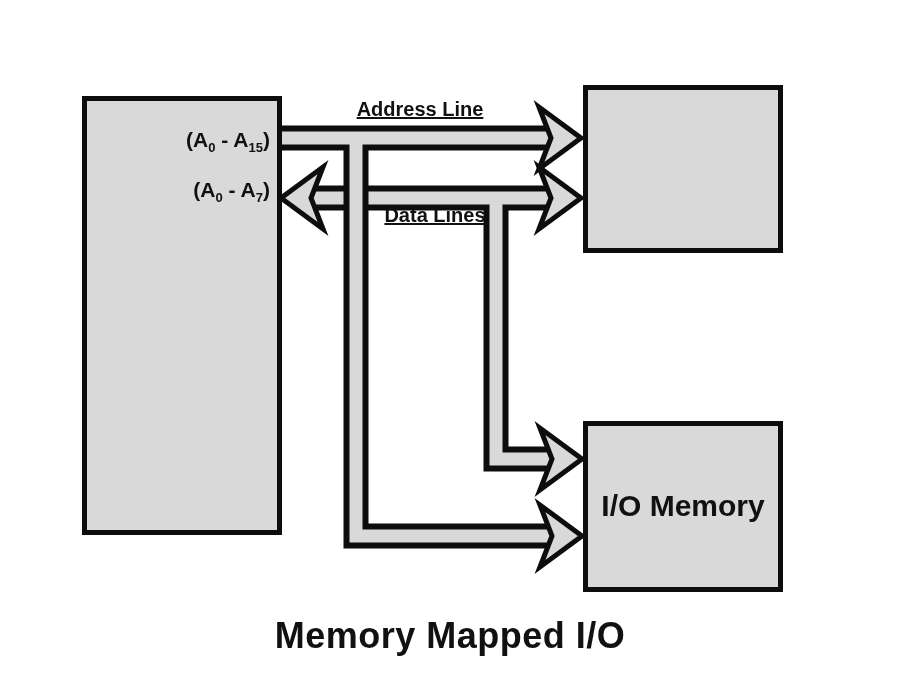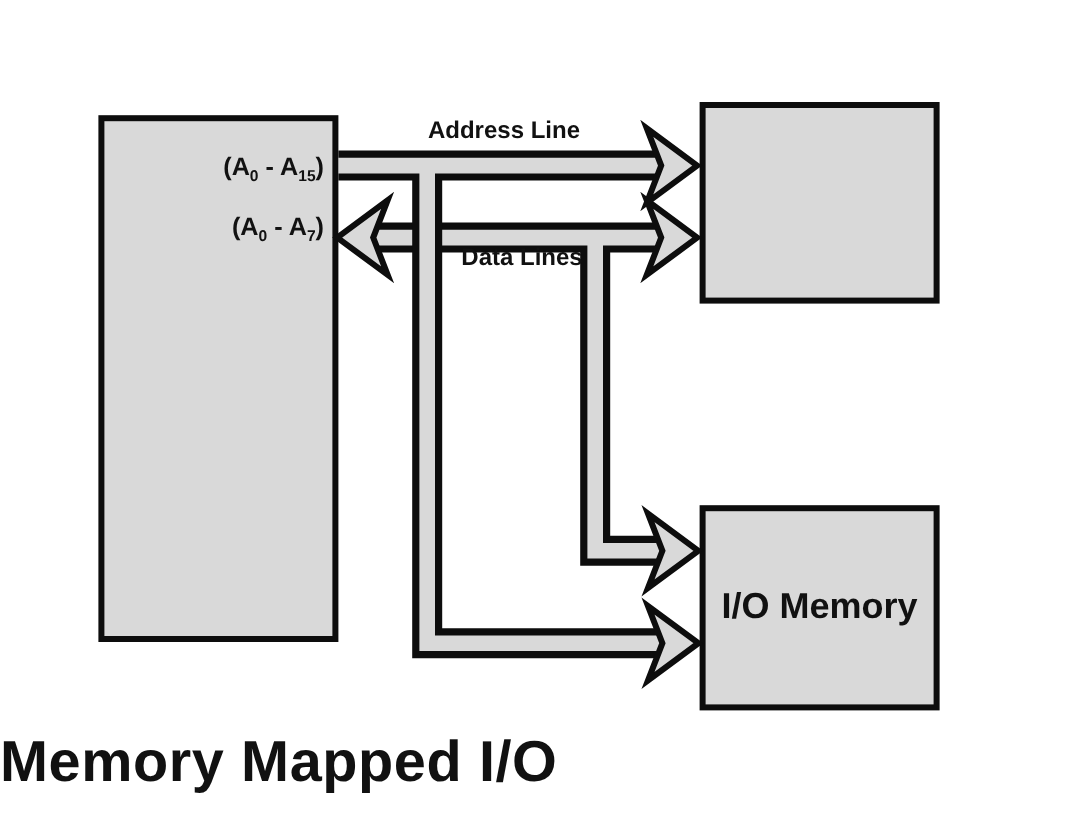--- a/index.html
+++ b/index.html
@@ -46,25 +46,25 @@
     stroke-linejoin: miter;
     stroke-miterlimit: 10;
   }
 
   .lbl {
     position: absolute;
     color: #111;
     font-weight: bold;
     white-space: nowrap;
   }
-  .bus-lbl { font-size: 20px; line-height: 24px; }
+  .bus-lbl { font-size: 20px; line-height: 24px; text-decoration: underline; }
   .pin-lbl { font-size: 21px; line-height: 25px; text-align: center; }
   .pin-lbl sub { font-size: 0.62em; }
   .block-lbl { font-size: 30px; line-height: 36px; text-align: center; }
-  .title-lbl { font-size: 48px; line-height: 48px; text-align: left; letter-spacing: 0.5px; }
+  .title-lbl { font-size: 36px; line-height: 48px; text-align: center; letter-spacing: 0.5px; }
   .center { text-align: center; }
 </style>
 </head>
 <body>
 
 <div class="stage">
 
   <svg width="900" height="700" viewBox="0 0 900 700">
 
     <rect class="block" x="84.5" y="98.5" width="195" height="434"></rect>

